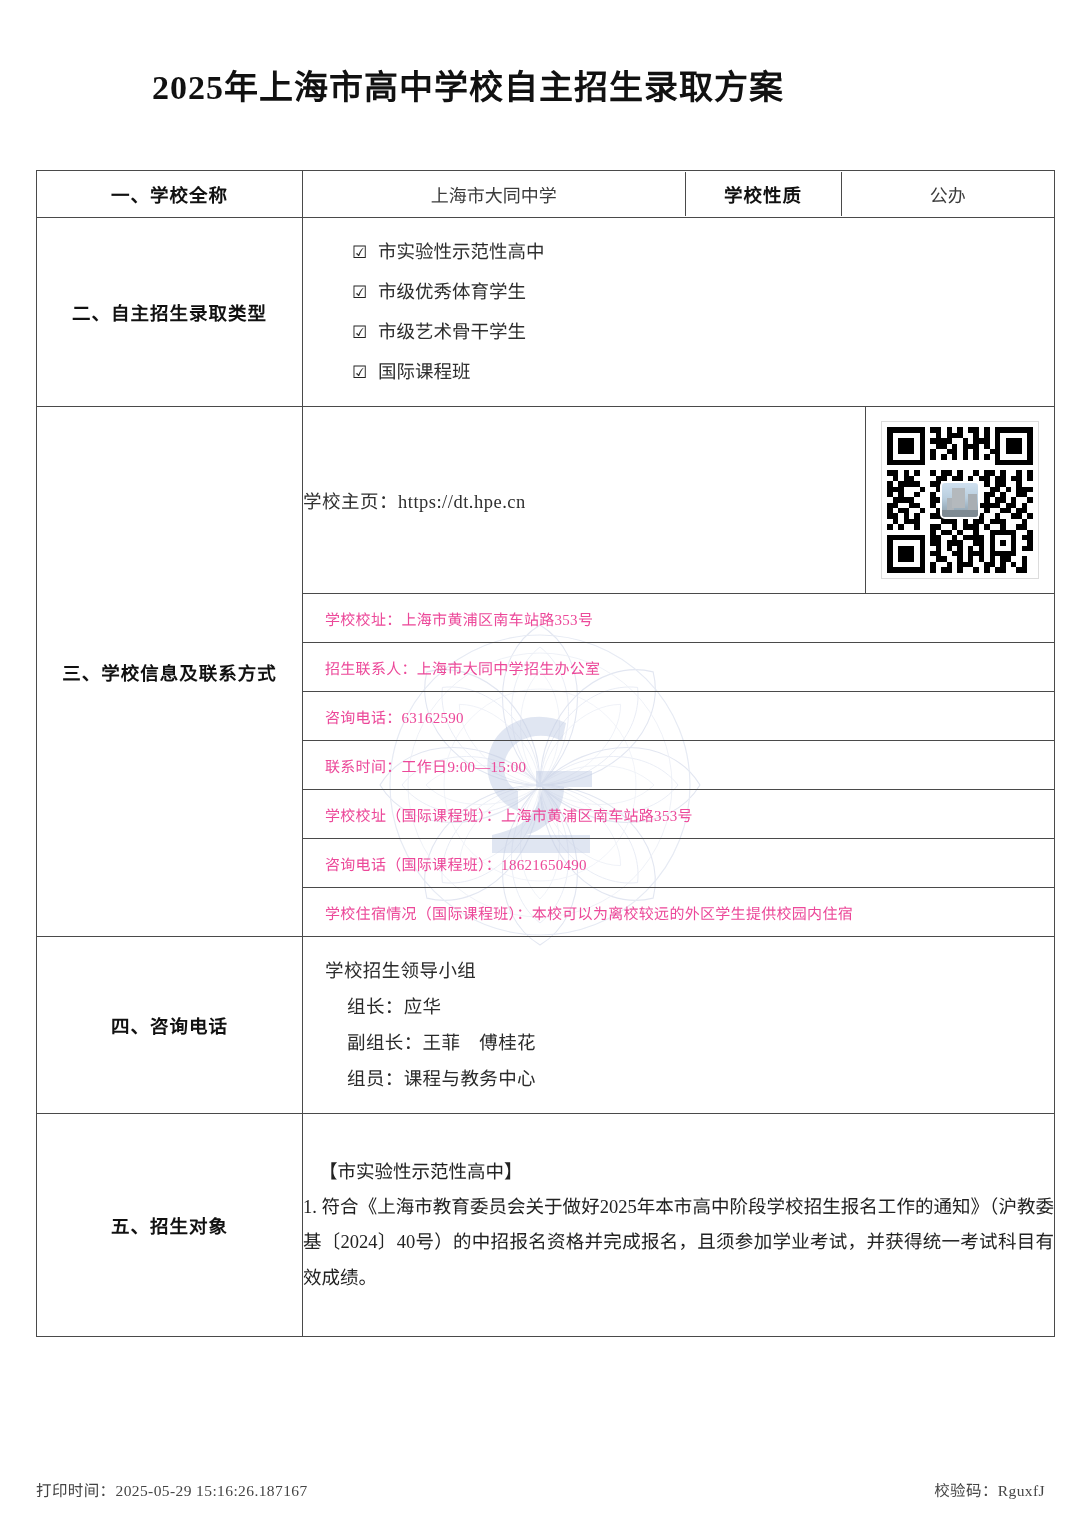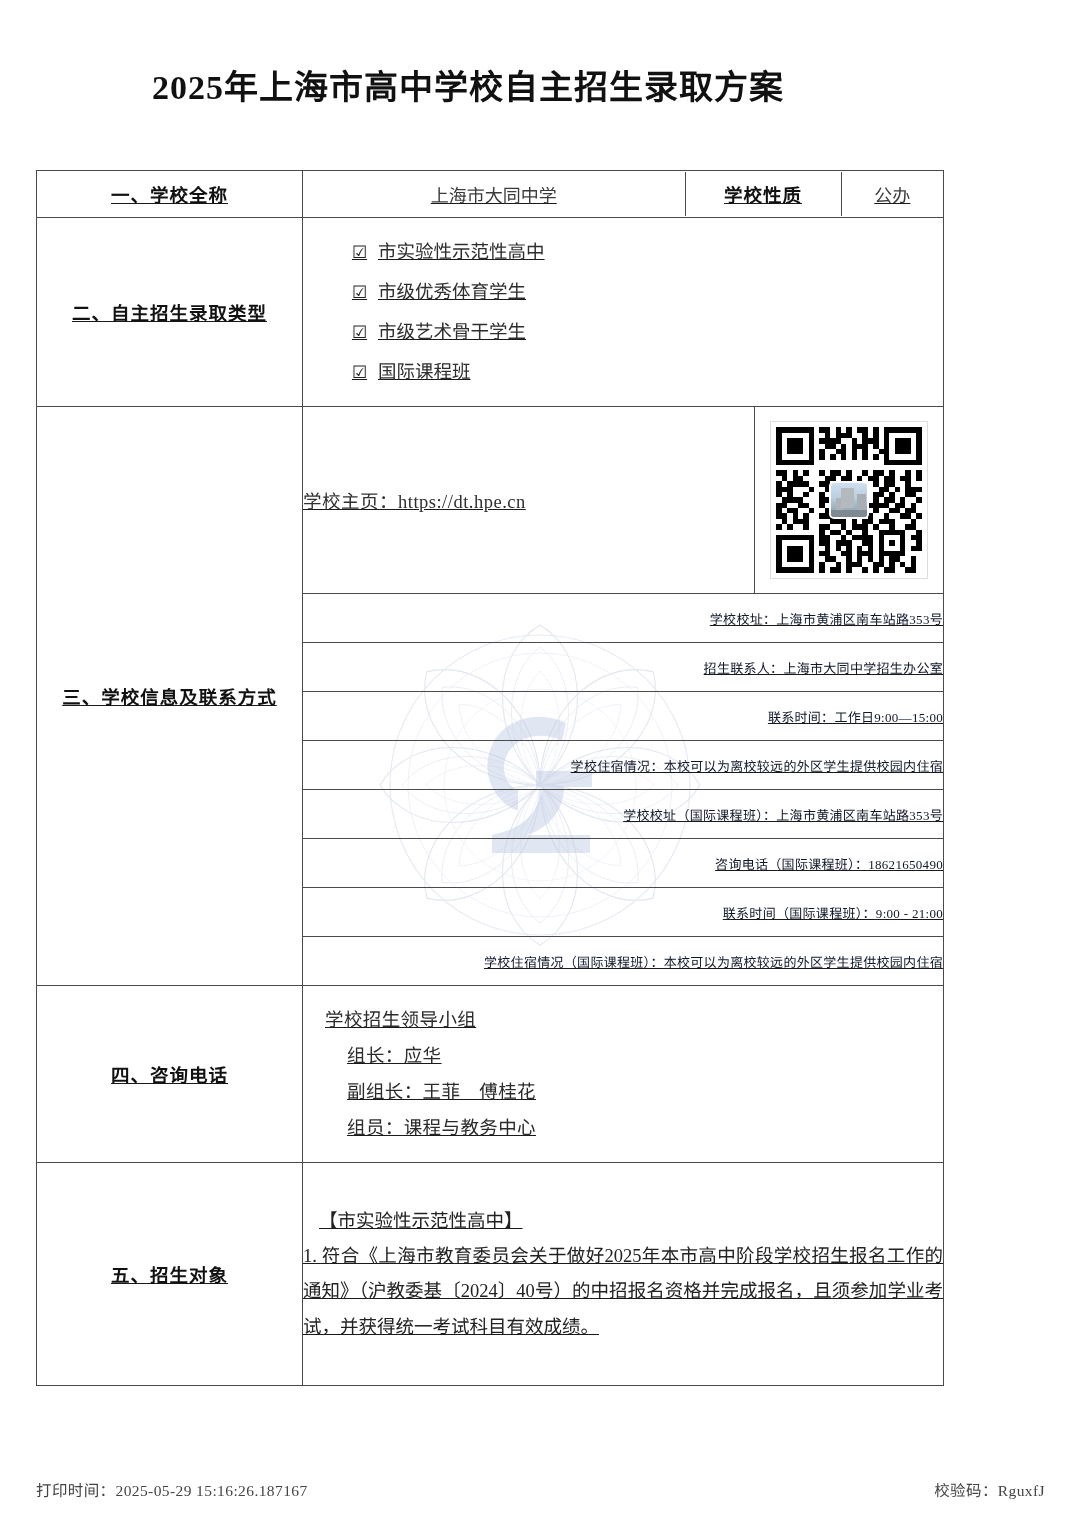--- a/index.html
+++ b/index.html
@@ -43,26 +43,25 @@
     font-family: "Liberation Serif", "DejaVu Serif", serif;
     color: #111;
     z-index: 3;
   }
 
   
   .main-table {
     position: absolute;
     left: 36px;
     top: 170px;
-    width: 908px;
+    width: 1019px;
     border-collapse: collapse;
     table-layout: fixed;
     z-index: 2;
     background: transparent;
-    text-decoration: underline;
   }
   .main-table td {
     border: 1px solid #4a4a4a;
     padding: 0;
     vertical-align: middle;
     background: transparent;
   }
   .col-label { width: 266px; }
 
   .label-cell {
@@ -132,24 +131,24 @@
     width: 188px;
     height: 186px;
     border-bottom: 1px solid #4a4a4a !important;
     text-align: center;
     vertical-align: middle;
   }
   .contact-row td {
     border-bottom: 1px solid #4a4a4a !important;
     height: 48px;
     padding-left: 22px;
-    font-size: 13px;
-    color: #0f172a;
+    font-size: 15px;
+    color: #ec4899;
     letter-spacing: 0.3px;
-    text-align: right;
+    text-align: left;
   }
   .contact-row.last td { border-bottom: 0 !important; }
 
   
   .qr-box {
     width: 158px;
     height: 158px;
     margin: 0 auto;
     position: relative;
     background: #fff;
@@ -540,33 +539,30 @@
               </td>
             </tr>
 
             <tr class="contact-row">
               <td colspan="2">学校校址：上海市黄浦区南车站路353号</td>
             </tr>
             <tr class="contact-row">
               <td colspan="2">招生联系人：上海市大同中学招生办公室</td>
             </tr>
             <tr class="contact-row">
+              <td colspan="2">咨询电话：63162590</td>
+            </tr>
+            <tr class="contact-row">
               <td colspan="2">联系时间：工作日9:00—15:00</td>
-            </tr>
-            <tr class="contact-row">
-              <td colspan="2">学校住宿情况：本校可以为离校较远的外区学生提供校园内住宿</td>
             </tr>
             <tr class="contact-row">
               <td colspan="2">学校校址（国际课程班）：上海市黄浦区南车站路353号</td>
             </tr>
             <tr class="contact-row">
               <td colspan="2">咨询电话（国际课程班）：18621650490</td>
-            </tr>
-            <tr class="contact-row">
-              <td colspan="2">联系时间（国际课程班）：9:00 - 21:00</td>
             </tr>
             <tr class="contact-row last">
               <td colspan="2">学校住宿情况（国际课程班）：本校可以为离校较远的外区学生提供校园内住宿</td>
             </tr>
           </tbody>
         </table>
       </td>
     </tr>
 
     <tr>

